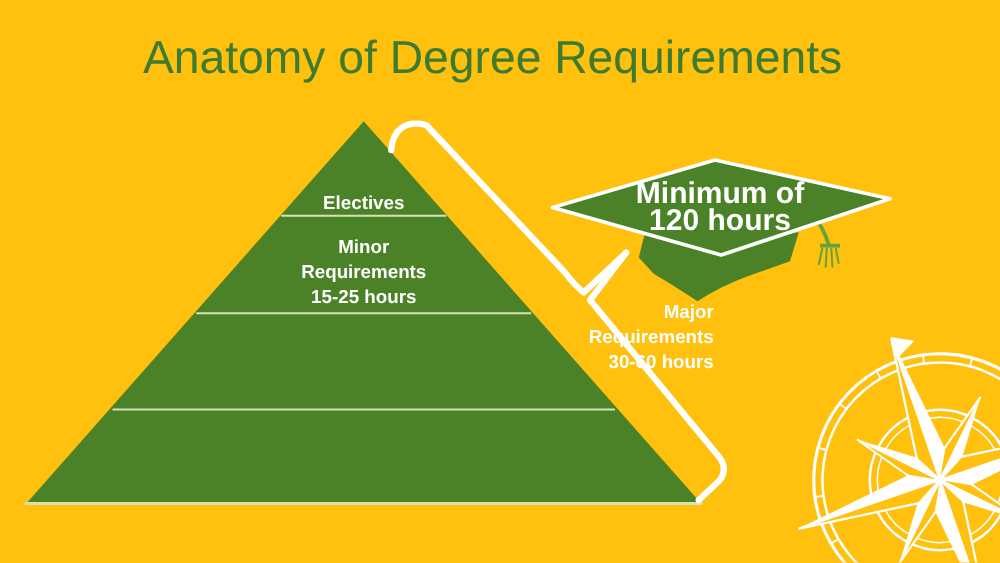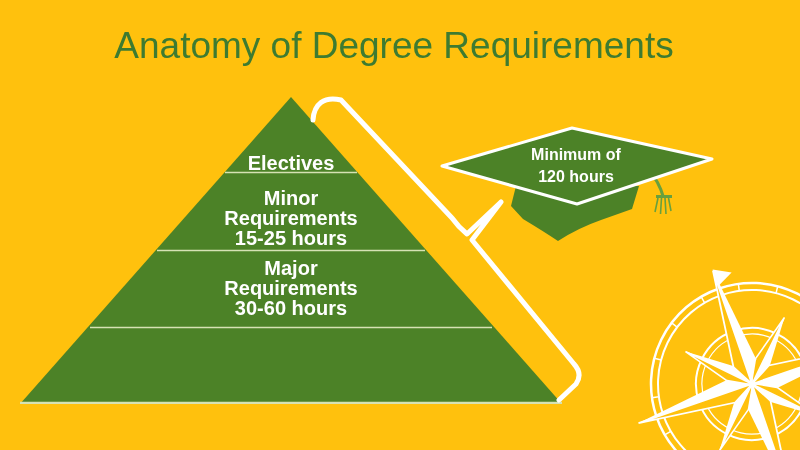--- a/index.html
+++ b/index.html
@@ -23,30 +23,30 @@
   .slide-title{
     position:absolute;top:26px;left:394px;transform:translateX(-50%);
     white-space:nowrap;
     font-size:37px;font-weight:normal;line-height:1.1;
     color:var(--title-green);
     letter-spacing:0px;
   }
   .graphic{position:absolute;top:0;left:0;}
   .tier-label{
     position:absolute;left:291px;transform:translateX(-50%);
-    color:var(--text-white);font-weight:bold;font-size:20px;line-height:20px;
+    color:var(--text-white);font-weight:bold;font-size:15px;line-height:20px;
     text-align:center;white-space:pre-line;width:560px;
   }
   .tier-label.electives{top:153px;}
   .tier-label.minor{top:188px;}
-  .tier-label.major{top:258px;}
+  .tier-label.major{top:240px;text-align:right;}
   .tier-label.core{top:346px;}
   .cap-label{
     position:absolute;left:576px;top:144px;transform:translateX(-50%);
-    color:var(--text-white);font-weight:600;font-size:16px;line-height:22px;
+    color:var(--text-white);font-weight:600;font-size:24px;line-height:22px;
     text-align:center;white-space:pre-line;width:240px;
   }
   
   .gfill{fill:var(--pyramid-green);}
   .bgfill{fill:var(--background);}
   .wfill{fill:var(--text-white);}
   .nofill{fill:none;}
   .wstroke{stroke:var(--text-white);}
   .divider{stroke:var(--divider);}
   .tstroke{stroke:var(--tassel-green);}

